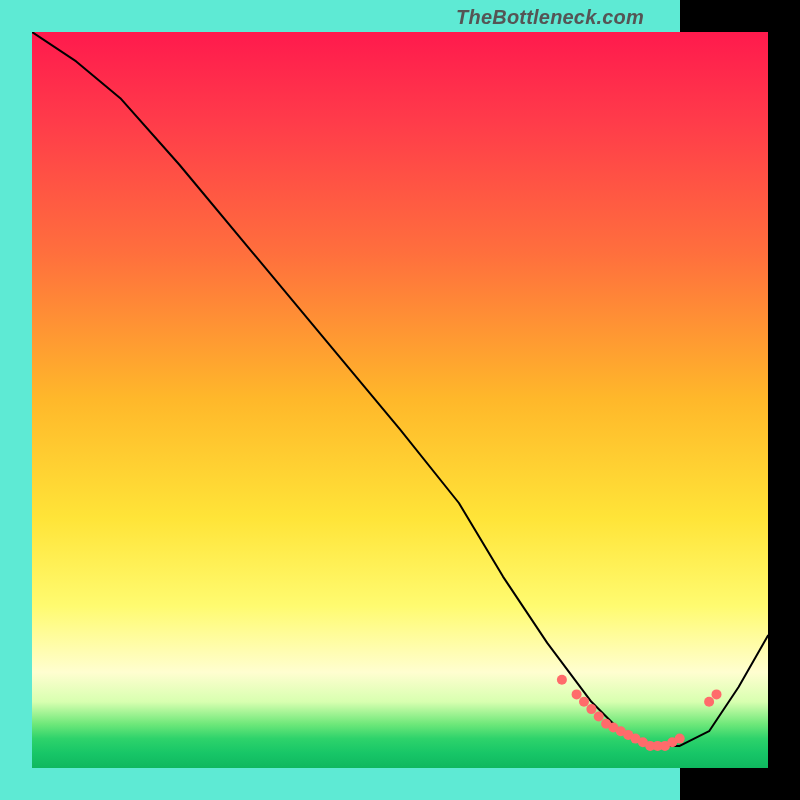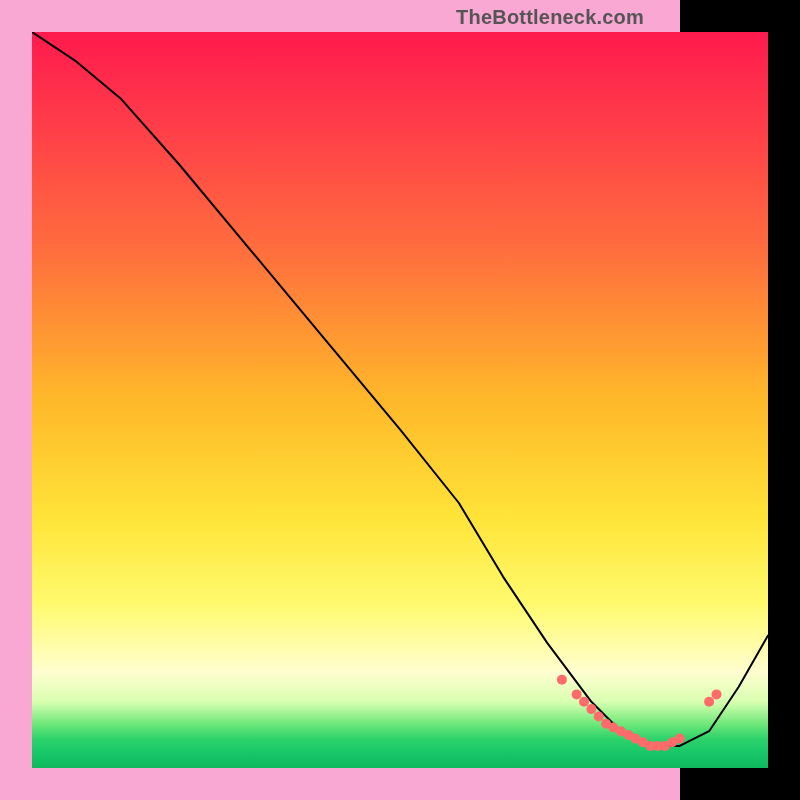--- a/index.html
+++ b/index.html
@@ -8,21 +8,22 @@
     width: 800px;
     height: 800px;
     background: #000;
     overflow: hidden;
     font-family: Arial, Helvetica, sans-serif;
   }
   .frame {
     position: relative;
     width: 680px;
     height: 800px;
-    background: #f9a8d4;
+    background: #5eead4;
+    font-style: italic;
   }
   .plot {
     position: absolute;
     left: 32px;
     top: 32px;
     width: 736px;
     height: 736px;
     
     background: linear-gradient(
       to bottom,

